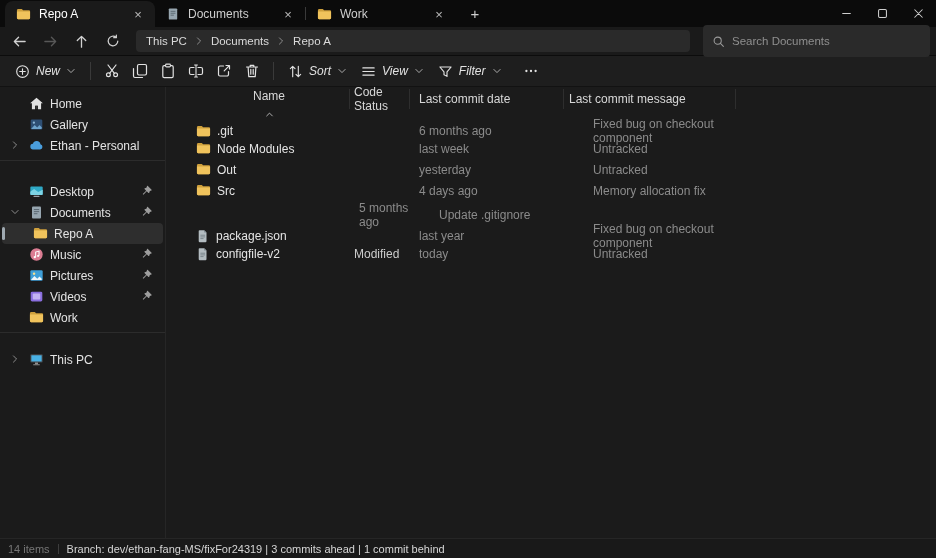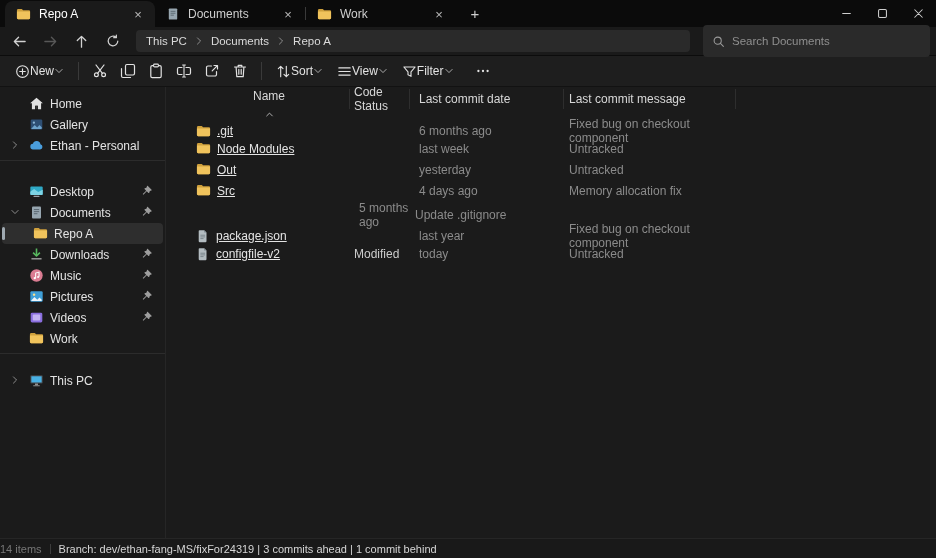--- a/index.html
+++ b/index.html
@@ -42,22 +42,22 @@
   .crumb { white-space: nowrap; }
   .searchbox { width: 227px; height: 22px; background: #2a2a2a; border-radius: 4px; display: flex;
     align-items: center; padding: 16px 9px; gap: 7px; color: #9a9a9a; }
   .searchbox input { flex: 1; background: transparent; border: none; outline: none; color: #dddddd;
     font-family: inherit; font-size: 11.5px; }
   .searchbox input::placeholder { color: #8f8f8f; }
 
   
   .toolbar { height: 32px; background: #1e1e1e; border-top: 1px solid #0c0c0c;
     border-bottom: 1px solid #121212; display: flex; align-items: center; padding: 0 8px; }
-  .tbtn { height: 26px; display: flex; align-items: center; padding: 0 7px;
-    border-radius: 4px; color: #e2e2e2; font-size: 12px; }
+  .tbtn { height: 26px; display: flex; align-items: center; gap: 6px; padding: 0 7px;
+    border-radius: 4px; color: #e2e2e2; font-size: 12px; font-style: italic; }
   .tbtn.icon-only { padding: 0 6px; }
   .tsep { width: 1px; height: 18px; background: #3a3a3a; margin: 0 7px; }
 
   
   .appbody { display: flex; height: 451px; background: #1b1b1b; }
 
   
   .sidebar { width: 166px; border-right: 1px solid #262626; padding-top: 6px; flex: none; }
   .side-item { height: 21px; display: flex; align-items: center; gap: 6px; padding-left: 27px;
     position: relative; color: #e3e3e3; margin: 0 2px 0 2px; border-radius: 4px; text-align: center; }
@@ -76,28 +76,28 @@
   .grid { display: grid; grid-template-columns: 170px 60px 154px 172px; align-items: center; }
   .lheader { height: 20px; }
   .lheader .hcell { height: 20px; display: flex; align-items: center; border-right: 1px solid #2e2e2e;
     color: #d8d8d8; font-size: 12px; }
   .hc-name { padding-left: 9px; color: #9dbbcd; gap: 7px; flex-direction: column; }
   .hc-status { padding-left: 4px; }
   .hc-date { padding-left: 9px; }
   .hc-msg { padding-left: 5px; }
   .rows { margin-top: 8px; }
   .frow { height: 21px; border-radius: 3px; }
-  .fname { display: flex; align-items: center; gap: 6px; padding-left: 16px; color: #e4e4e4; text-decoration: underline; }
+  .fname { display: flex; align-items: center; gap: 6px; padding-left: 16px; color: #e4e4e4; }
   .fstatus { padding-left: 4px; color: #cccccc; }
   .fdate { padding-left: 9px; color: #8b8b8b; }
-  .fmsg { padding-left: 5px; color: #8b8b8b; }
+  .fmsg { padding-left: 5px; color: #8b8b8b; margin-left: 24px; }
 
   
   .statusbar { height: 20px; background: #191919; border-top: 1px solid #262626; display: flex;
-    align-items: center; padding-left: 0; gap: 8px; font-size: 11px; }
+    align-items: center; padding-left: 8px; gap: 8px; font-size: 11px; }
   .scount { color: #767676; }
   .ssep { width: 1px; height: 10px; background: #3d3d3d; }
   .sbranch { color: #d6d6d6; }
 </style>
 </head>
 <body>
 
 <svg width="0" height="0" style="position:absolute" aria-hidden="true">
   <defs>
     <symbol id="i-folder" viewBox="0 0 16 16">
@@ -462,31 +462,20 @@
             <svg class="ic" width="12" height="12">
               <use href="#i-pin"></use>
             </svg>
           </span>
       </div>
       <div class="side-item child selected">
         <svg class="ic" width="15" height="15">
             <use href="#i-folder"></use>
           </svg>
         <span>Repo A</span>
-      </div>
-      <div class="side-item">
-        <svg class="ic" width="15" height="15">
-            <use href="#i-downloads"></use>
-          </svg>
-        <span>Downloads</span>
-        <span class="pin-slot">
-            <svg class="ic" width="12" height="12">
-              <use href="#i-pin"></use>
-            </svg>
-          </span>
       </div>
       <div class="side-item">
         <svg class="ic" width="15" height="15">
             <use href="#i-music"></use>
           </svg>
         <span>Music</span>
         <span class="pin-slot">
             <svg class="ic" width="12" height="12">
               <use href="#i-pin"></use>
             </svg>

